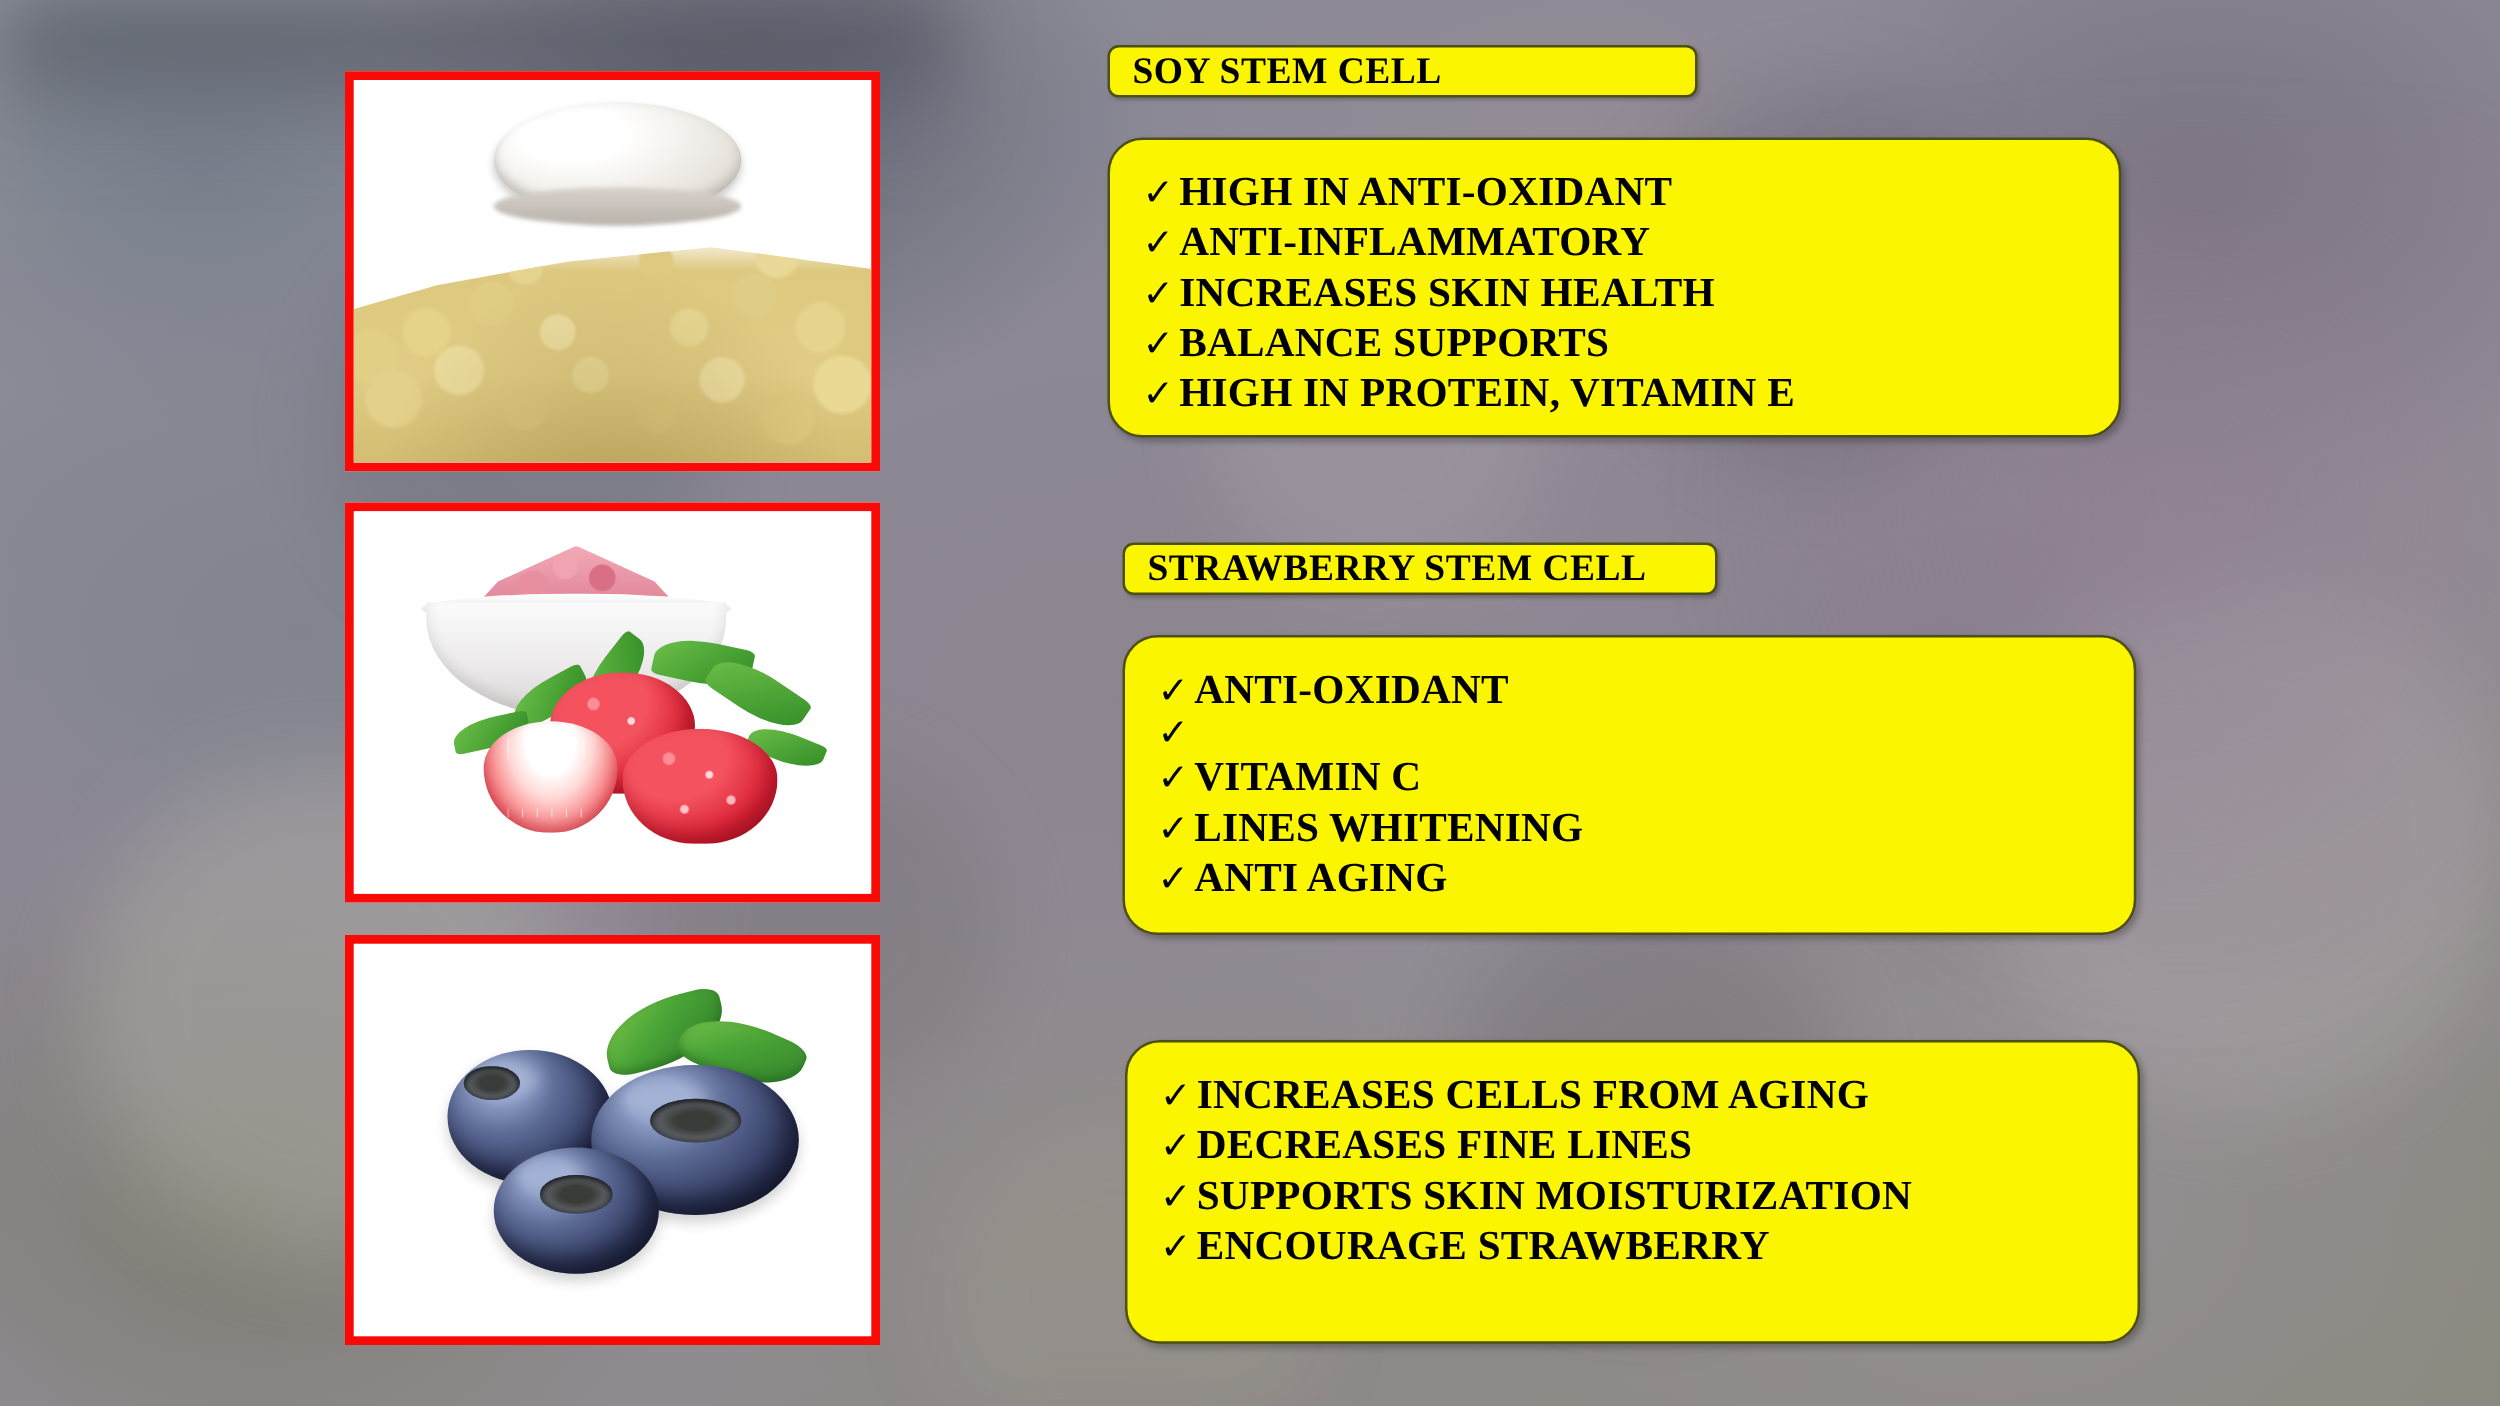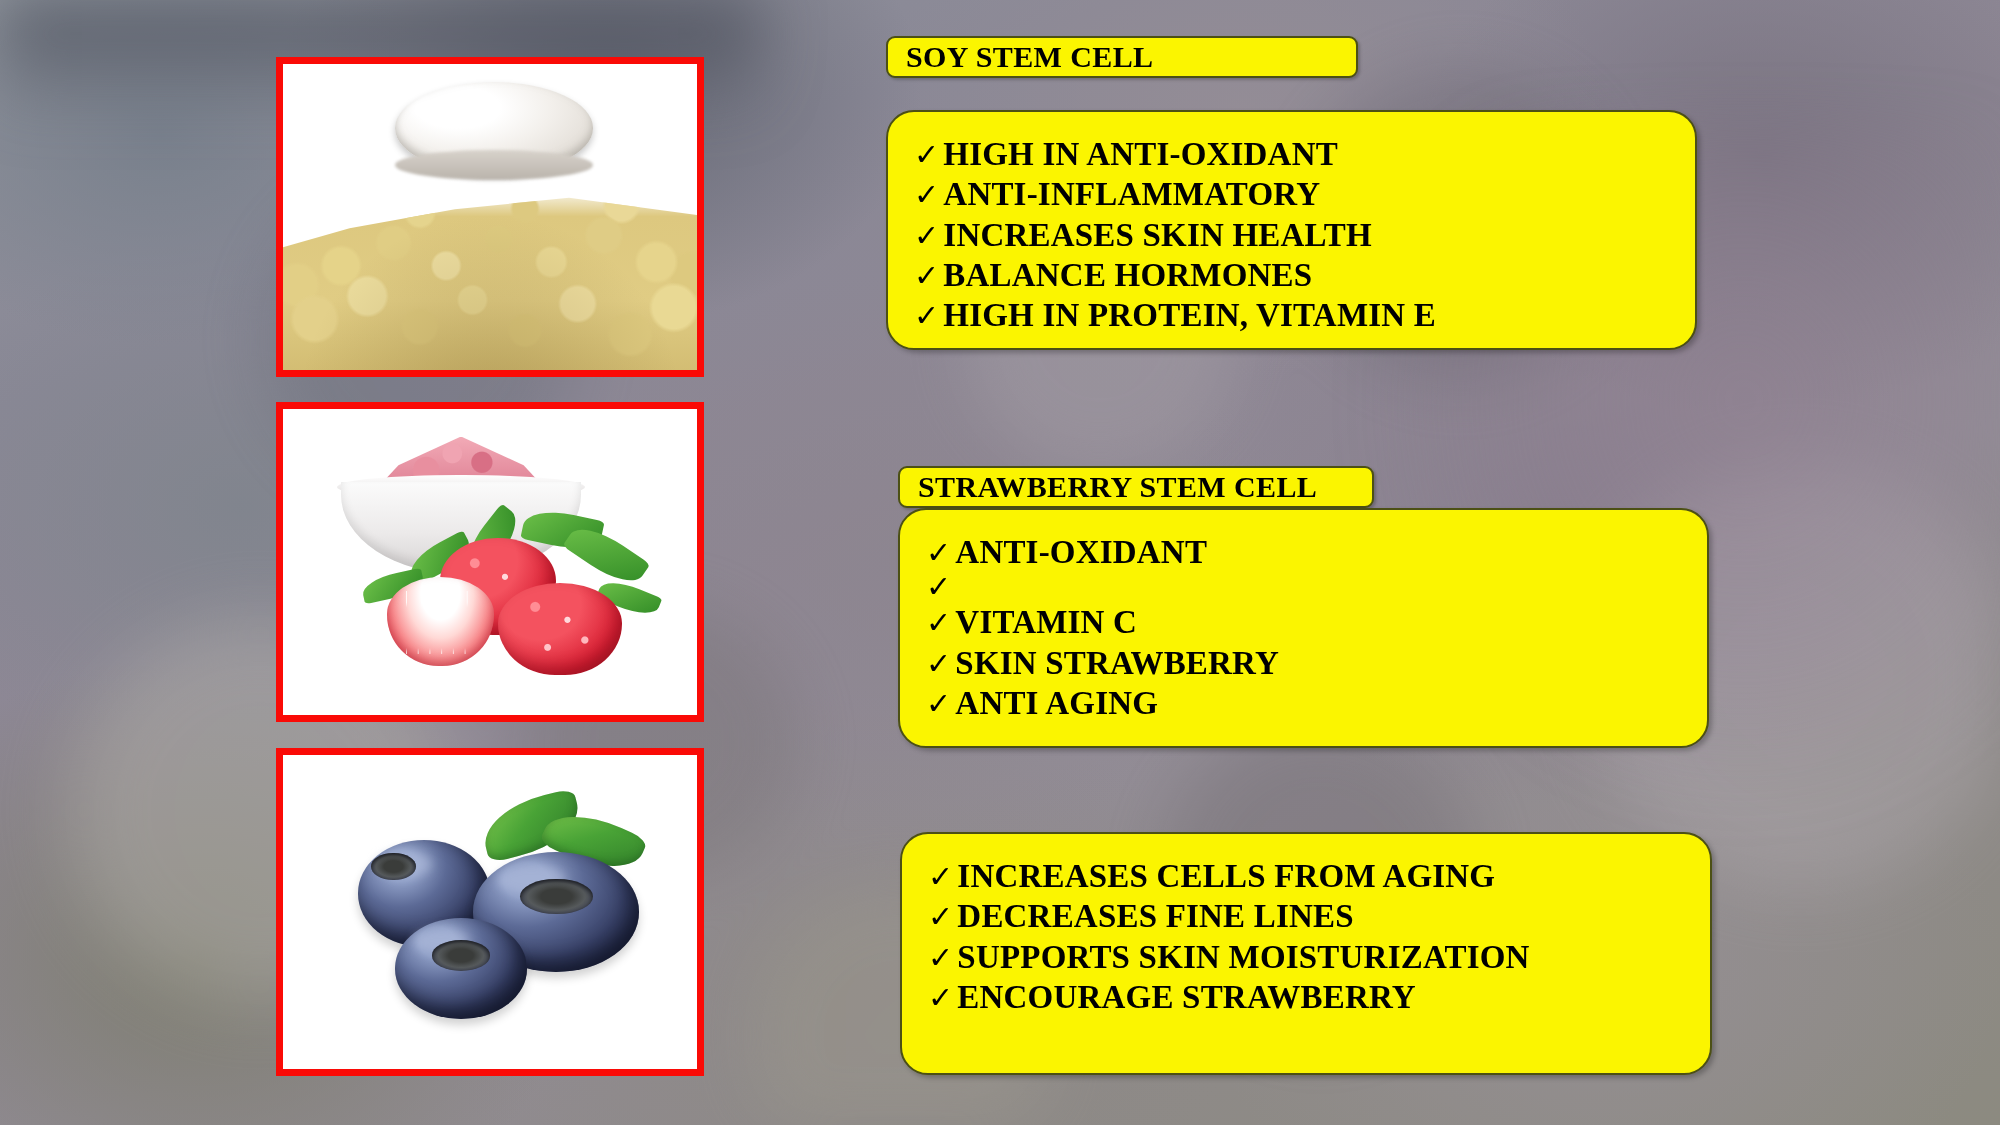--- a/index.html
+++ b/index.html
@@ -308,47 +308,47 @@
     <div class="bullet">
       <span class="check">✓</span>
       <span>ANTI-INFLAMMATORY</span>
     </div>
     <div class="bullet">
       <span class="check">✓</span>
       <span>INCREASES SKIN HEALTH</span>
     </div>
     <div class="bullet">
       <span class="check">✓</span>
-      <span>BALANCE HORMONES</span>
+      <span>BALANCE SUPPORTS</span>
     </div>
     <div class="bullet">
       <span class="check">✓</span>
       <span>HIGH IN PROTEIN, VITAMIN E</span>
     </div>
   </div>
 
-  <div class="pill" style="left:898px;top:434px;width:476px;height:42px;margin-top:32px;">
+  <div class="pill" style="left:898px;top:434px;width:476px;height:42px;">
     <span class="pill-label">STRAWBERRY STEM CELL</span>
   </div>
 
   <div class="card" style="left:898px;top:508px;width:811px;height:240px;">
     <div class="bullet">
       <span class="check">✓</span>
       <span>ANTI-OXIDANT</span>
     </div>
     <div class="bullet">
       <span class="check">✓</span>
     </div>
     <div class="bullet">
       <span class="check">✓</span>
       <span>VITAMIN C</span>
     </div>
     <div class="bullet">
       <span class="check">✓</span>
-      <span>SKIN STRAWBERRY</span>
+      <span>LINES WHITENING</span>
     </div>
     <div class="bullet">
       <span class="check">✓</span>
       <span>ANTI AGING</span>
     </div>
   </div>
 
 
   <div class="card" style="left:900px;top:832px;width:812px;height:243px;">
     <div class="bullet">

